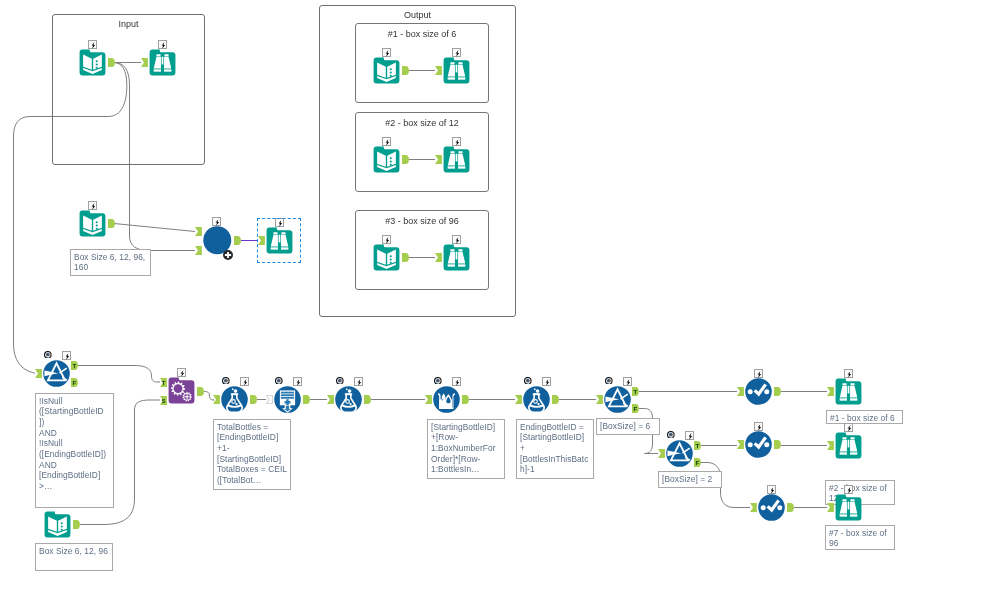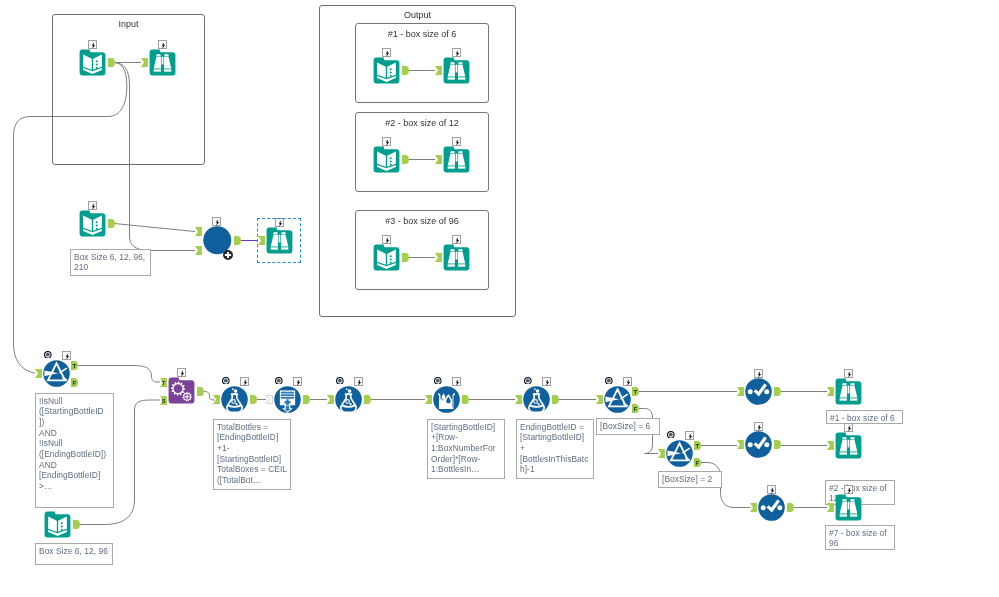--- a/index.html
+++ b/index.html
@@ -71,31 +71,31 @@
 <div class="subbox" style="left:355px;top:23px;width:134px;height:80px">
       <div class="ctitle">#1 - box size of 6</div>
     </div>
 <div class="subbox" style="left:355px;top:112px;width:134px;height:80px">
       <div class="ctitle">#2 - box size of 12</div>
     </div>
 <div class="subbox" style="left:355px;top:210px;width:134px;height:80px">
       <div class="ctitle">#3 - box size of 96</div>
     </div>
 <div class="anno" style="left:70px;top:249px;width:81px;height:27px">Box Size 6, 12, 96,
-210</div>
+160</div>
 <div class="anno" style="left:35px;top:393px;width:79px;height:115px">!IsNull
 ([StartingBottleID
 ])
 AND
 !IsNull
 ([EndingBottleID])
 AND
 [EndingBottleID]
 &gt;…</div>
-<div class="anno" style="left:35px;top:543px;width:78px;height:22px">Box Size 6, 12, 96</div>
+<div class="anno" style="left:35px;top:543px;width:78px;height:28px">Box Size 6, 12, 96</div>
 <div class="anno" style="left:213px;top:419px;width:78px;height:71px">TotalBottles =
 [EndingBottleID]
 +1-
 [StartingBottleID]
 TotalBoxes = CEIL
 ([TotalBot…</div>
 <div class="anno" style="left:427px;top:419px;width:78px;height:60px">[StartingBottleID]
 +[Row-
 1:BoxNumberFor
 Order]*[Row-

